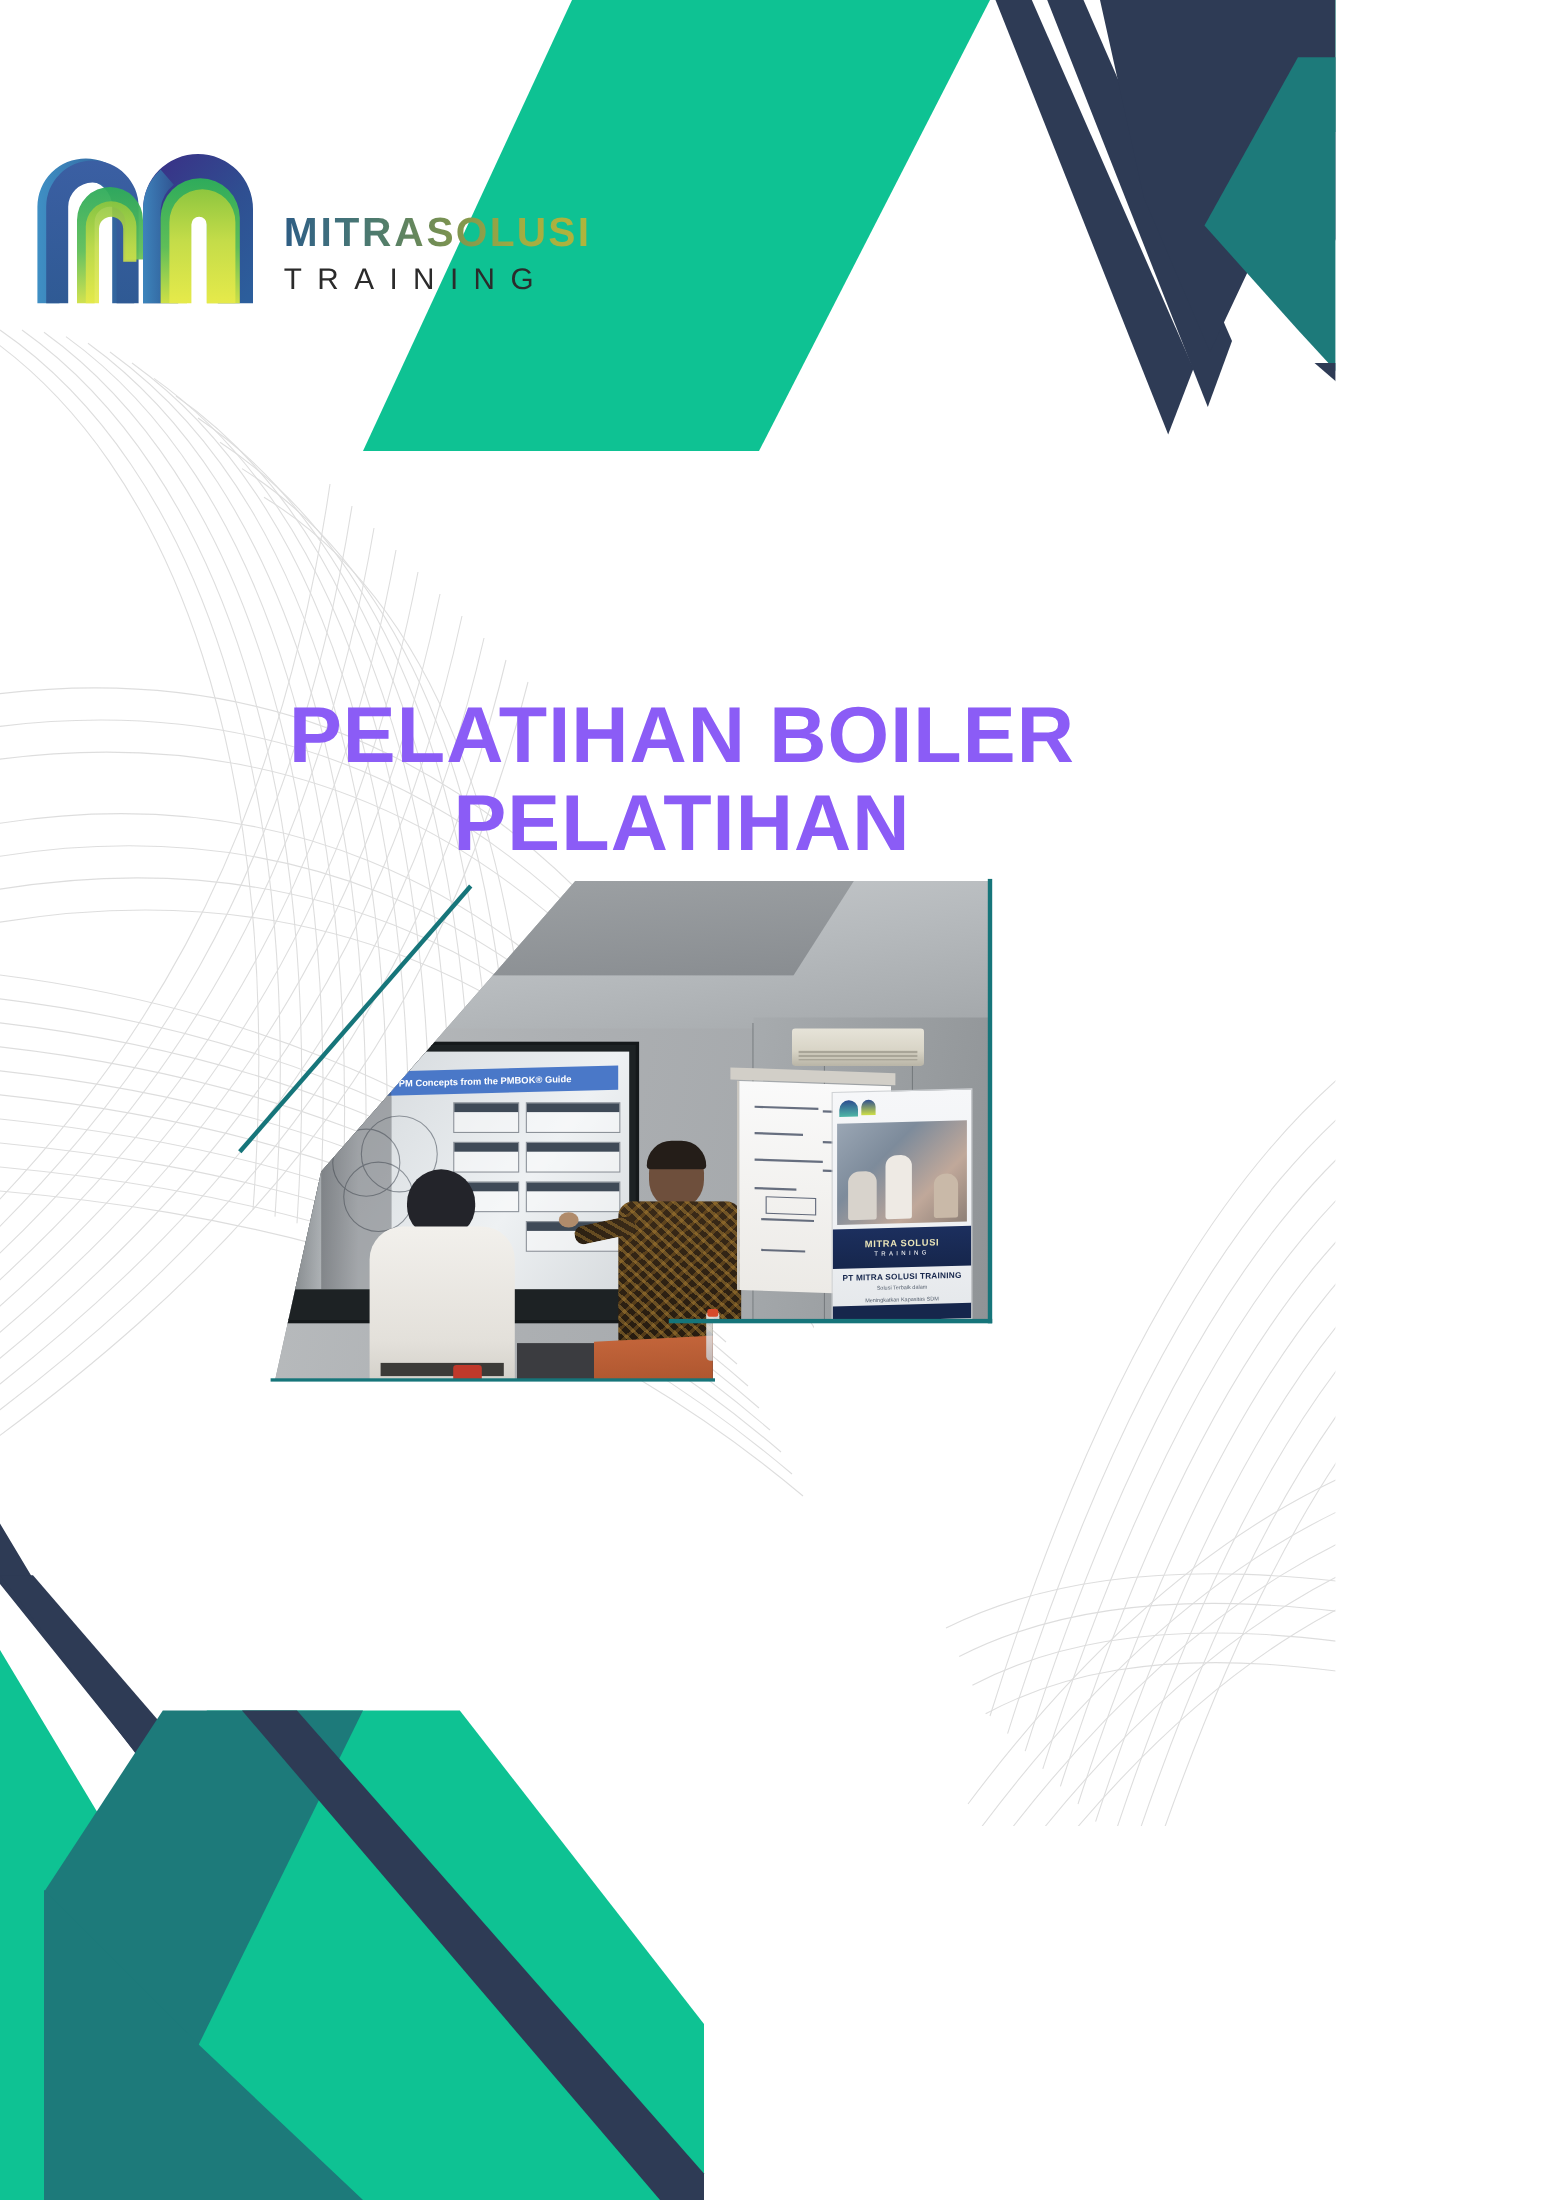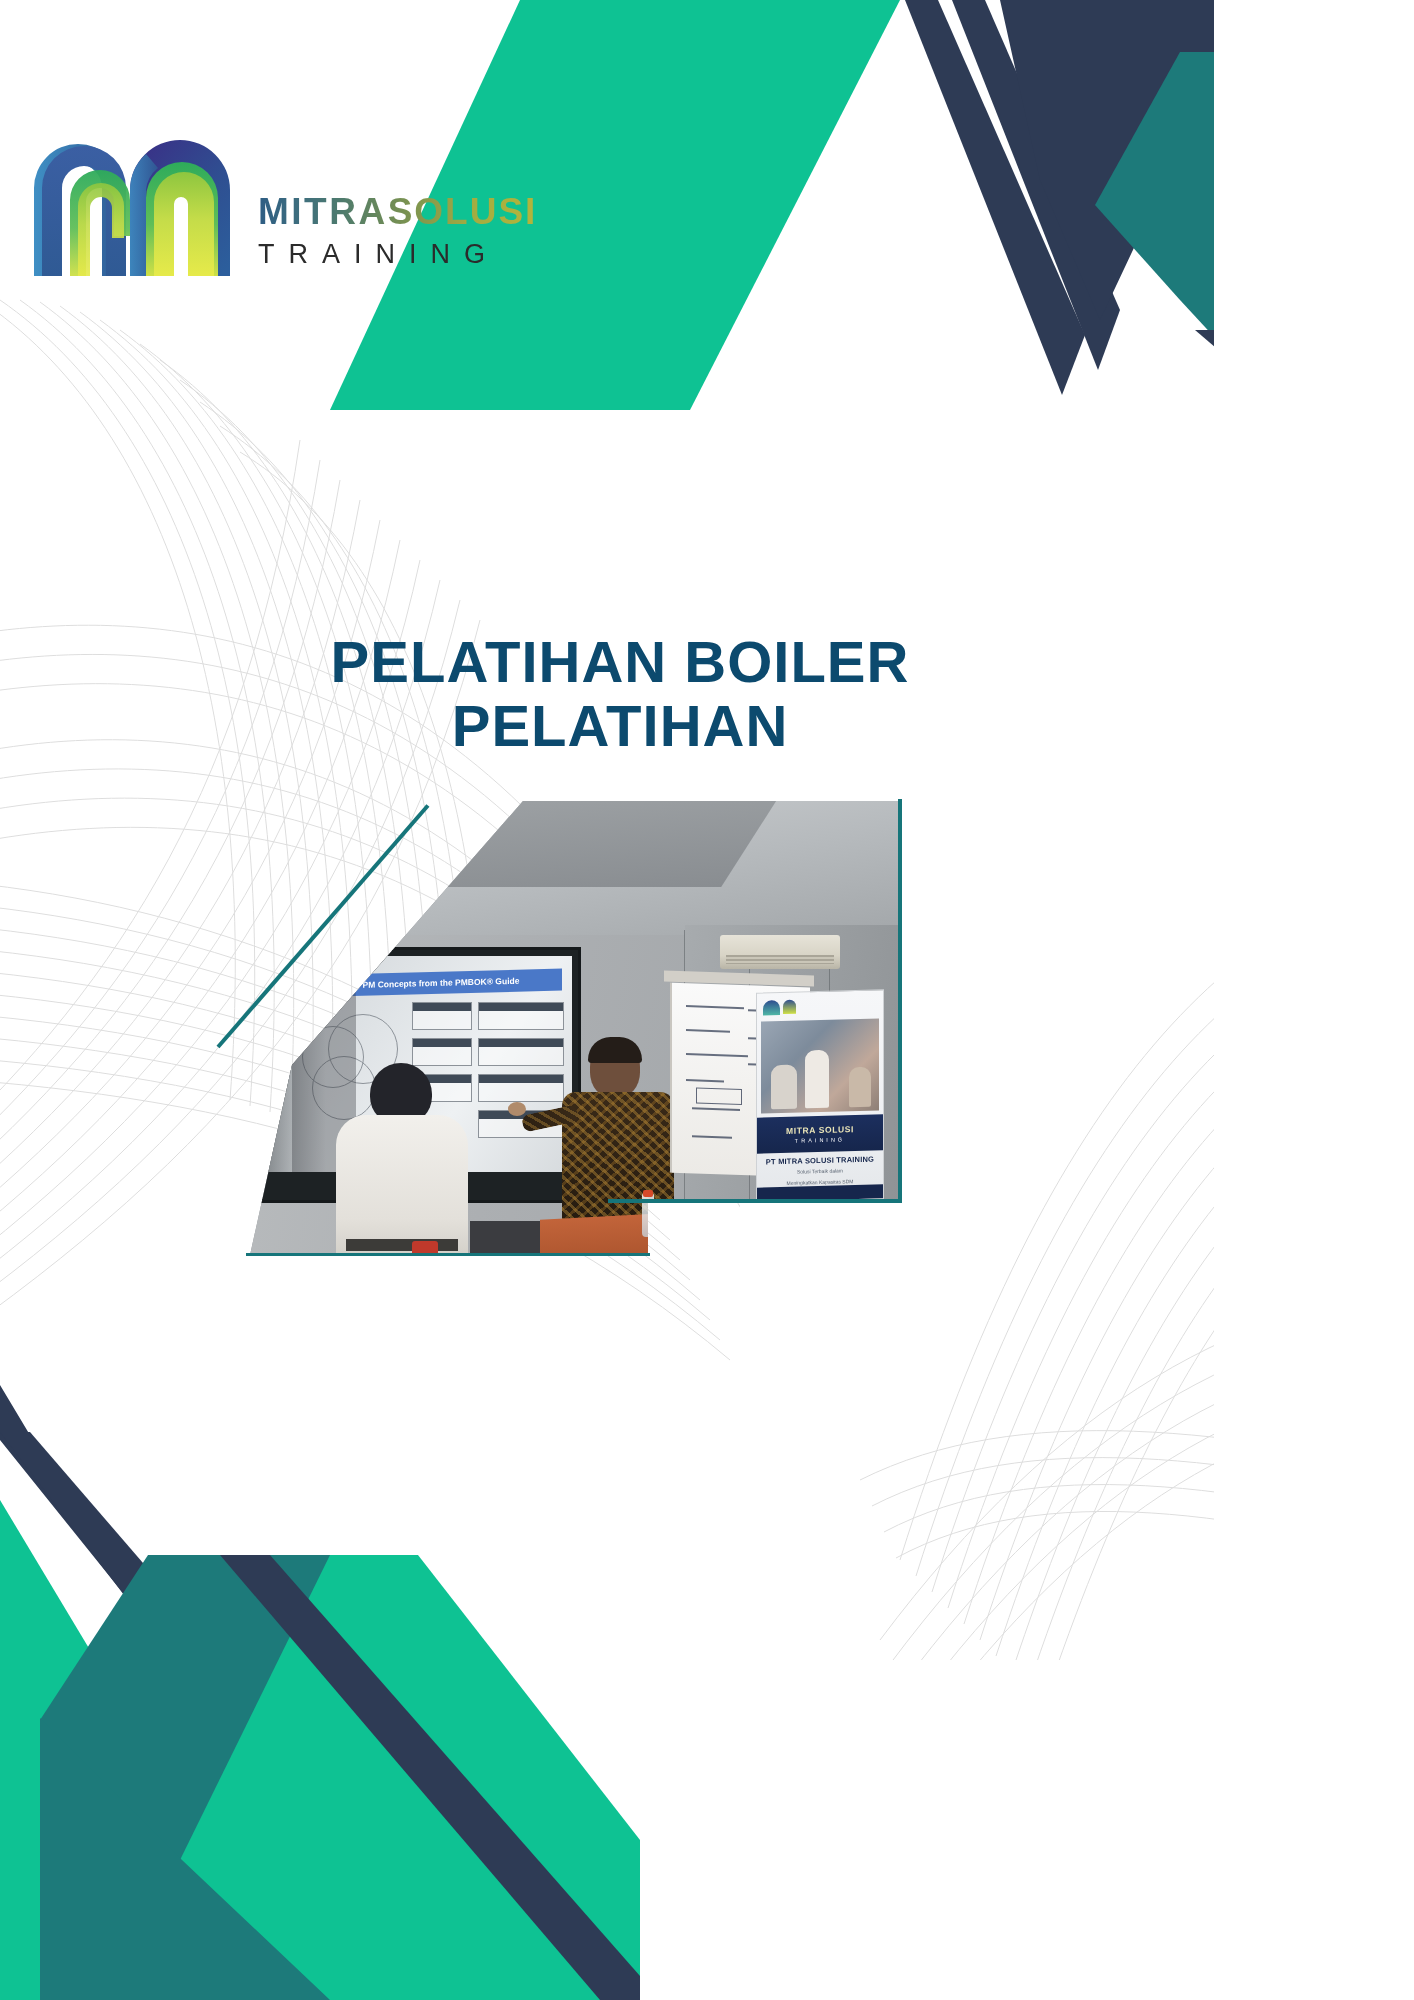--- a/index.html
+++ b/index.html
@@ -73,23 +73,23 @@
 
   
   .title-block {
     position: absolute;
     left: 120px; top: 630px;
     width: 1000px;
     z-index: 6;
     text-align: center;
   }
   .title-line {
-    color: #0c4a6e;
+    color: #8b5cf6;
     font-weight: 700;
-    font-size: 58px;
+    font-size: 72px;
     line-height: 1.11;
     letter-spacing: 1px;
     white-space: nowrap;
   }
 
   
   .photo-wrap {
     position: absolute;
     left: 240px; top: 795px;
     width: 660px; height: 470px;

